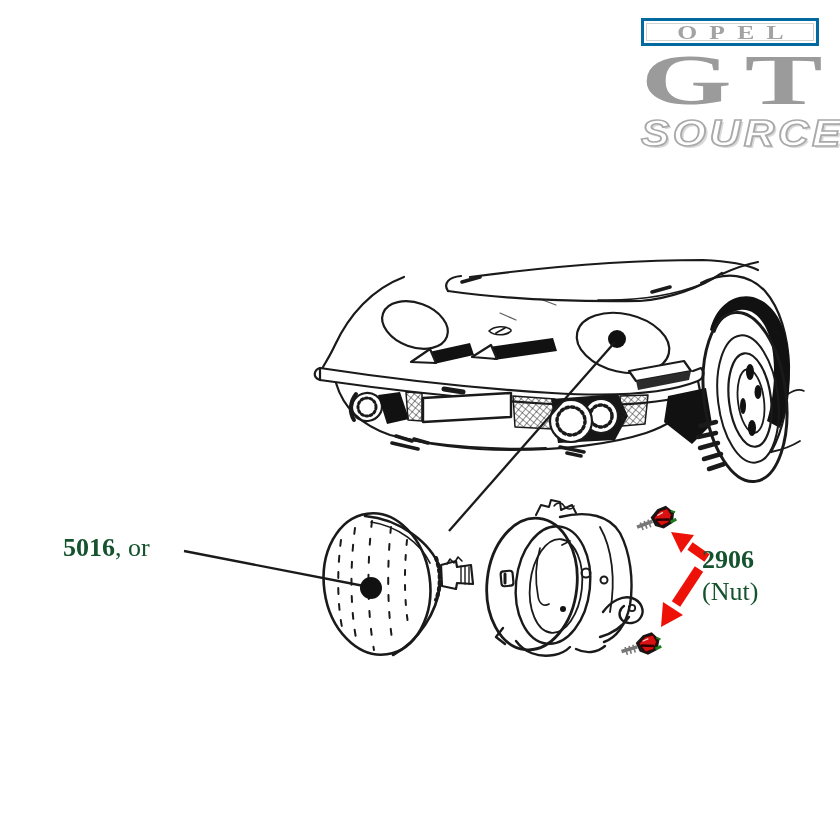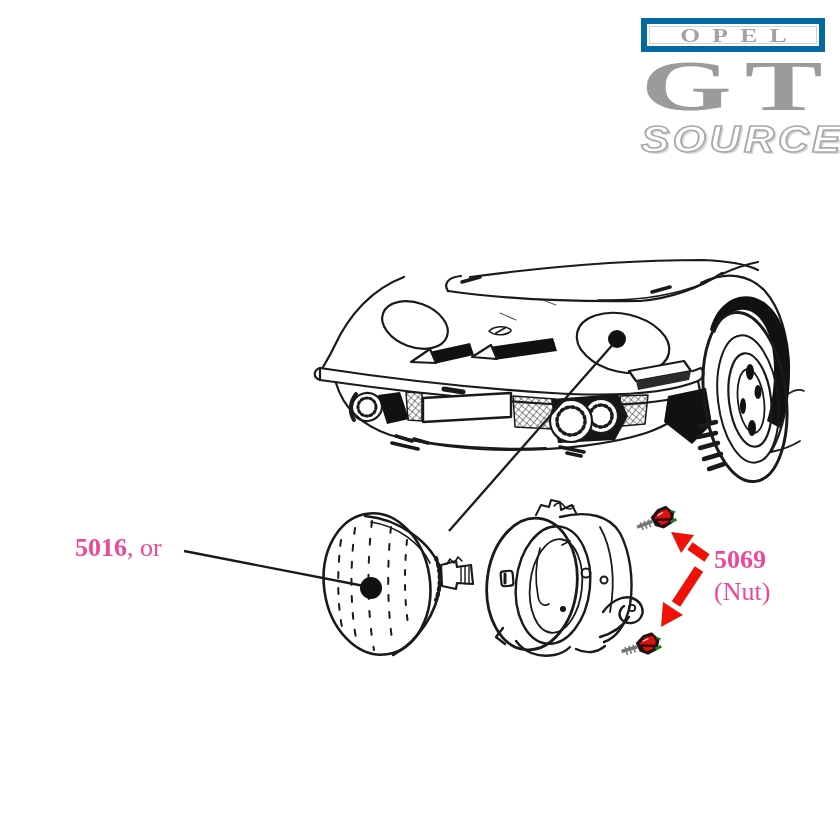--- a/index.html
+++ b/index.html
@@ -2,34 +2,34 @@
 <html><head>
 <meta charset="utf-8">
 <style>
   html,body{margin:0;padding:0;background:#ffffff;}
   #canvas{position:relative;width:840px;height:840px;background:#ffffff;overflow:hidden;
           font-family:"Liberation Serif",serif;}
   svg{position:absolute;left:0;top:0;}
 
   
   .logo{position:absolute;left:641px;top:18px;width:182px;}
-  .opel-box{width:172px;height:22px;border:6px solid #0369a1;
+  .opel-box{width:172px;height:22px;border:3px solid #0369a1;
             box-shadow:inset 0 0 0 2px #ffffff, inset 0 0 0 3px #d2d2d2;
             display:flex;align-items:center;justify-content:center;overflow:hidden;}
   .opel-text{font-weight:bold;font-size:19px;line-height:19px;letter-spacing:9px;padding-left:9px;
              color:#a3a3a3;transform:scaleX(1.35);white-space:nowrap;}
   .gt-text{margin-top:10px;font-weight:bold;font-size:72px;line-height:48px;letter-spacing:8px;
            color:#9b9b9b;transform:scaleX(1.62);transform-origin:0 50%;width:max-content;white-space:nowrap;}
   .source-text{margin-top:14px;font-family:"Liberation Sans",sans-serif;font-style:italic;font-weight:bold;
            font-size:36px;line-height:32px;letter-spacing:3px;color:#ffffff;
            -webkit-text-stroke:1.6px #a9a9a9;text-shadow:2px 2px 0 #d9d9d9;
            transform:scaleX(1.18);transform-origin:0 50%;width:max-content;white-space:nowrap;}
 
   
-  .part-label{position:absolute;color:#ec4899;font-size:26px;line-height:32px;white-space:nowrap;margin-left:12px;}
+  .part-label{position:absolute;color:#14532d;font-size:26px;line-height:32px;white-space:nowrap;}
   .part-label .num{font-weight:bold;}
   .bulb-label{left:63px;top:532px;}
   .nut-label{left:702px;top:544px;}
 </style>
 </head>
 <body>
 
 <div id="canvas">
 
   <svg width="840" height="840" viewBox="0 0 840 840">
@@ -198,17 +198,17 @@
     </div>
     <div class="gt-text">GT</div>
     <div class="source-text">SOURCE</div>
   </div>
 
   <div class="part-label bulb-label">
     <div><span class="num">5016</span><span>, or</span></div>
   </div>
 
   <div class="part-label nut-label">
-    <div class="num">5069</div>
+    <div class="num">2906</div>
     <div>(Nut)</div>
   </div>
 
 </div>
 
 </body></html>

